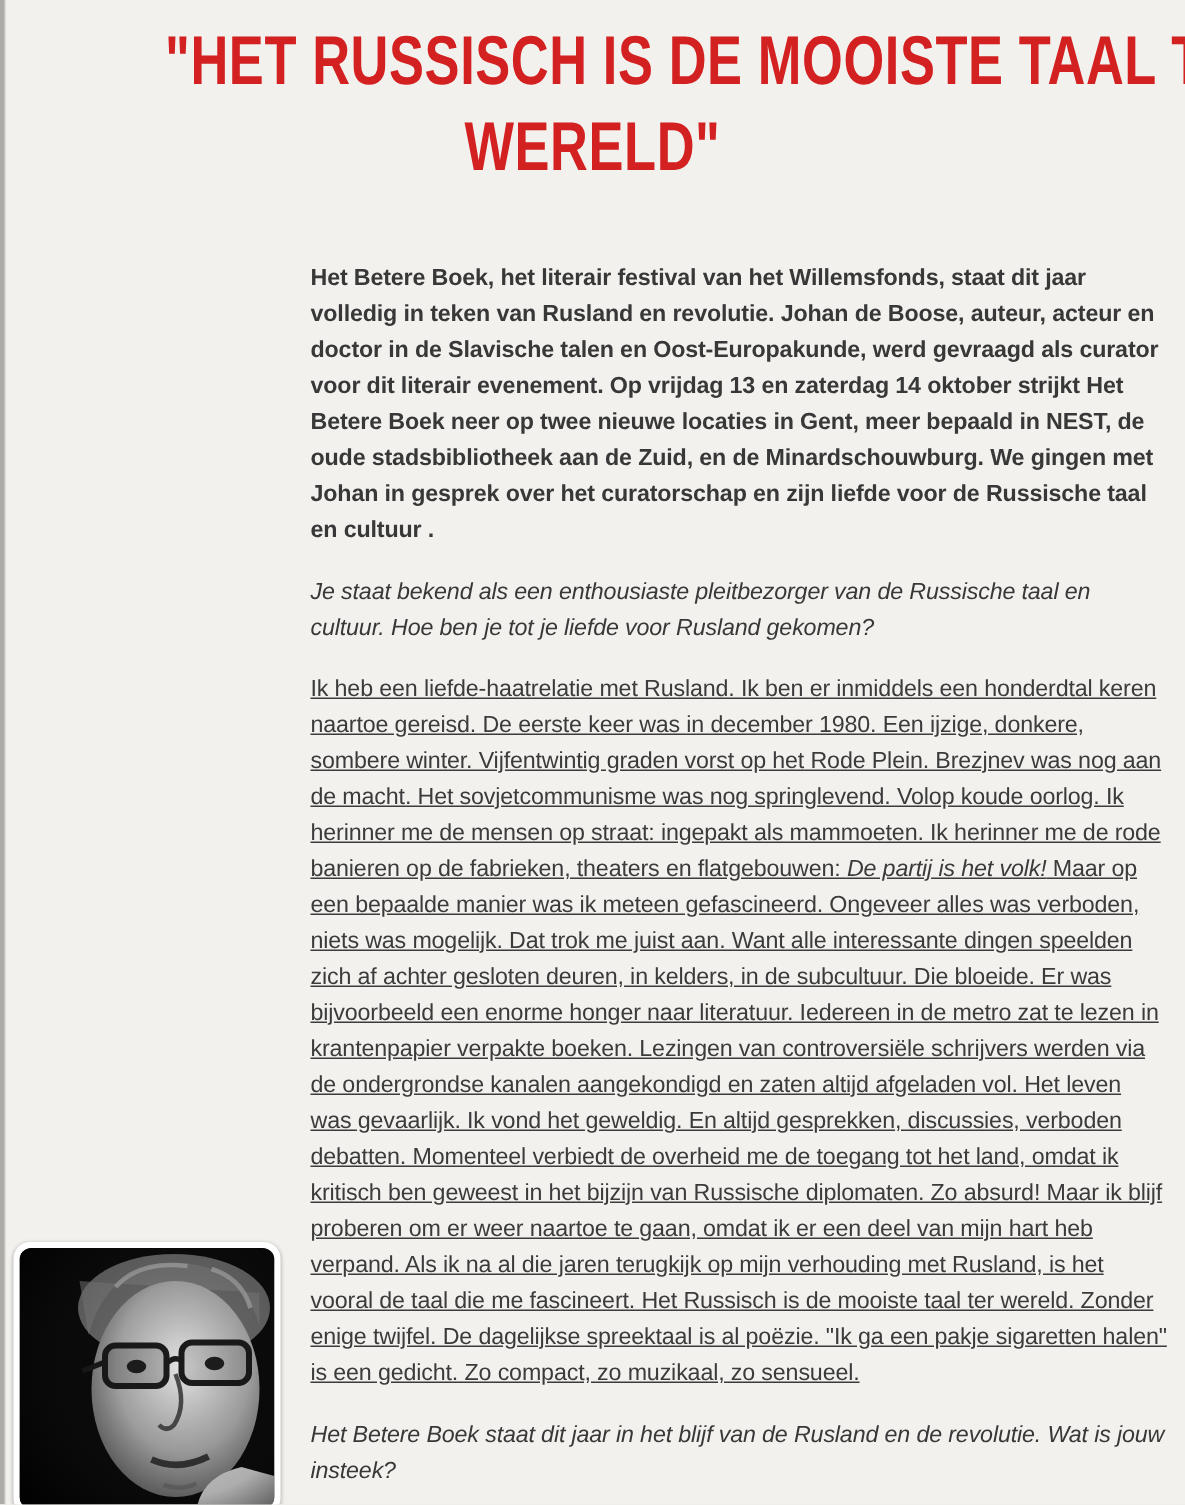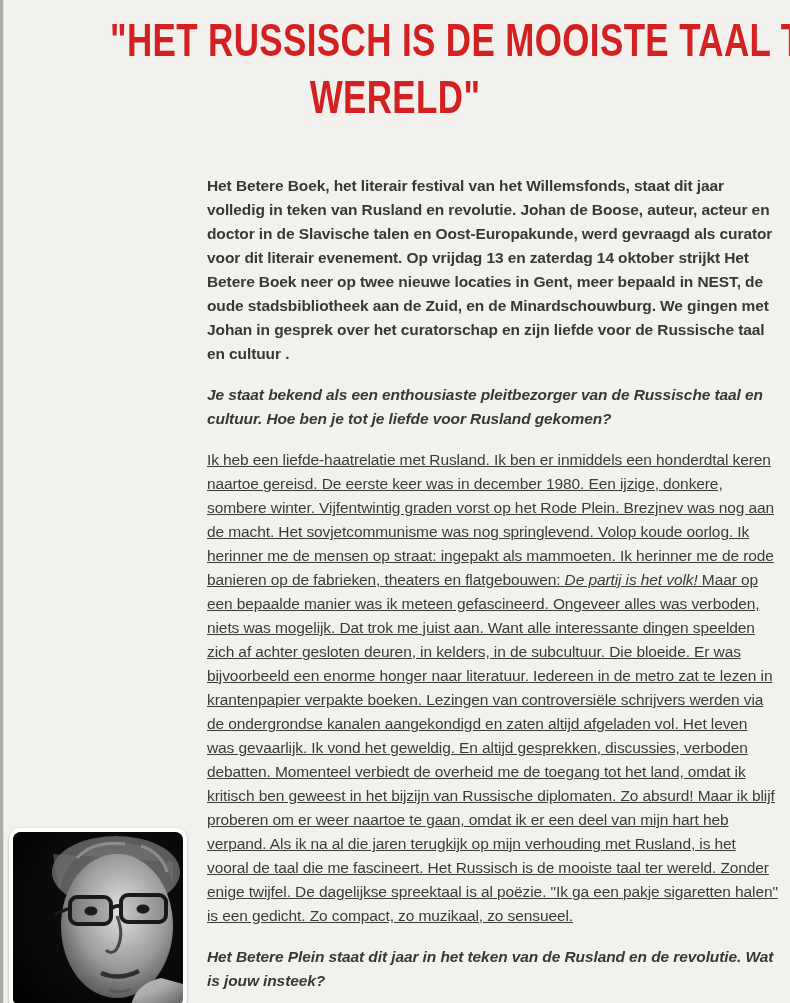--- a/index.html
+++ b/index.html
@@ -65,21 +65,21 @@
     line-height: 24px;
     letter-spacing: -0.1px;
   }
   .intro {
     margin: 0 0 17px 0;
     font-weight: bold;
     color: #383838;
   }
   .question {
     margin: 0 0 17px 0;
-    font-weight: bold;
+    font-weight: normal;
     font-style: italic;
     color: #383838;
   }
   .answer {
     margin: 0 0 17px 0;
     text-decoration: underline;
   }
   .inline-italic { font-style: italic; }
 </style>
 </head>
@@ -128,17 +128,17 @@
       </svg>
     </figure>
 
     <div class="text-col">
       <p class="intro">Het Betere Boek, het literair festival van het Willemsfonds, staat dit jaar volledig in teken van Rusland en revolutie. Johan de Boose, auteur, acteur en doctor in de Slavische talen en Oost-Europakunde, werd gevraagd als curator voor dit literair evenement. Op vrijdag 13 en zaterdag 14 oktober strijkt Het Betere Boek neer op twee nieuwe locaties in Gent, meer bepaald in NEST, de oude stadsbibliotheek aan de Zuid, en de Minardschouwburg. We gingen met Johan in gesprek over het curatorschap en zijn liefde voor de Russische taal en cultuur .</p>
 
       <p class="question">Je staat bekend als een enthousiaste pleitbezorger van de Russische taal en cultuur. Hoe ben je tot je liefde voor Rusland gekomen?</p>
 
       <p class="answer"><span>Ik heb een liefde-haatrelatie met Rusland. Ik ben er inmiddels een honderdtal keren naartoe gereisd. De eerste keer was in december 1980. Een ijzige, donkere, sombere winter. Vijfentwintig graden vorst op het Rode Plein. Brezjnev was nog aan de macht. Het sovjetcommunisme was nog springlevend. Volop koude oorlog. Ik herinner me de mensen op straat: ingepakt als mammoeten. Ik herinner me de rode banieren op de fabrieken, theaters en flatgebouwen: </span><em class="inline-italic">De partij is het volk!</em><span> Maar op een bepaalde manier was ik meteen gefascineerd. Ongeveer alles was verboden, niets was mogelijk. Dat trok me juist aan. Want alle interessante dingen speelden zich af achter gesloten deuren, in kelders, in de subcultuur. Die bloeide. Er was bijvoorbeeld een enorme honger naar literatuur. Iedereen in de metro zat te lezen in krantenpapier verpakte boeken. Lezingen van controversiële schrijvers werden via de ondergrondse kanalen aangekondigd en zaten altijd afgeladen vol. Het leven was gevaarlijk. Ik vond het geweldig. En altijd gesprekken, discussies, verboden debatten. Momenteel verbiedt de overheid me de toegang tot het land, omdat ik kritisch ben geweest in het bijzijn van Russische diplomaten. Zo absurd! Maar ik blijf proberen om er weer naartoe te gaan, omdat ik er een deel van mijn hart heb verpand. Als ik na al die jaren terugkijk op mijn verhouding met Rusland, is het vooral de taal die me fascineert. Het Russisch is de mooiste taal ter wereld. Zonder enige twijfel. De dagelijkse spreektaal is al poëzie. "Ik ga een pakje sigaretten halen" is een gedicht. Zo compact, zo muzikaal, zo sensueel.</span></p>
 
-      <p class="question">Het Betere Plein staat dit jaar in het teken van de Rusland en de revolutie. Wat is jouw insteek?</p>
+      <p class="question">Het Betere Boek staat dit jaar in het blijf van de Rusland en de revolutie. Wat is jouw insteek?</p>
     </div>
 
   </div>
 </div>
 
 </body></html>

